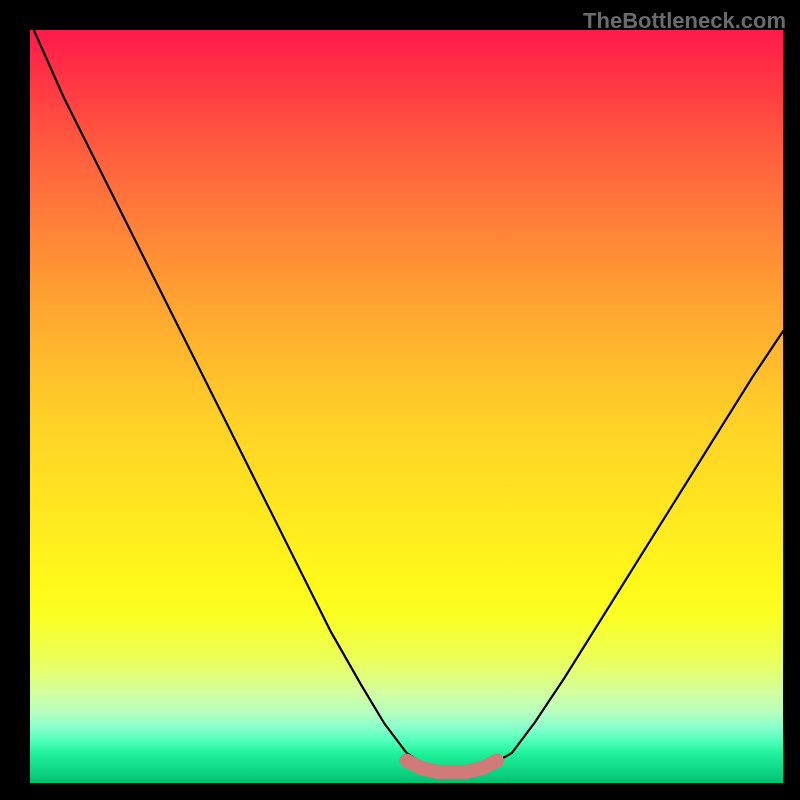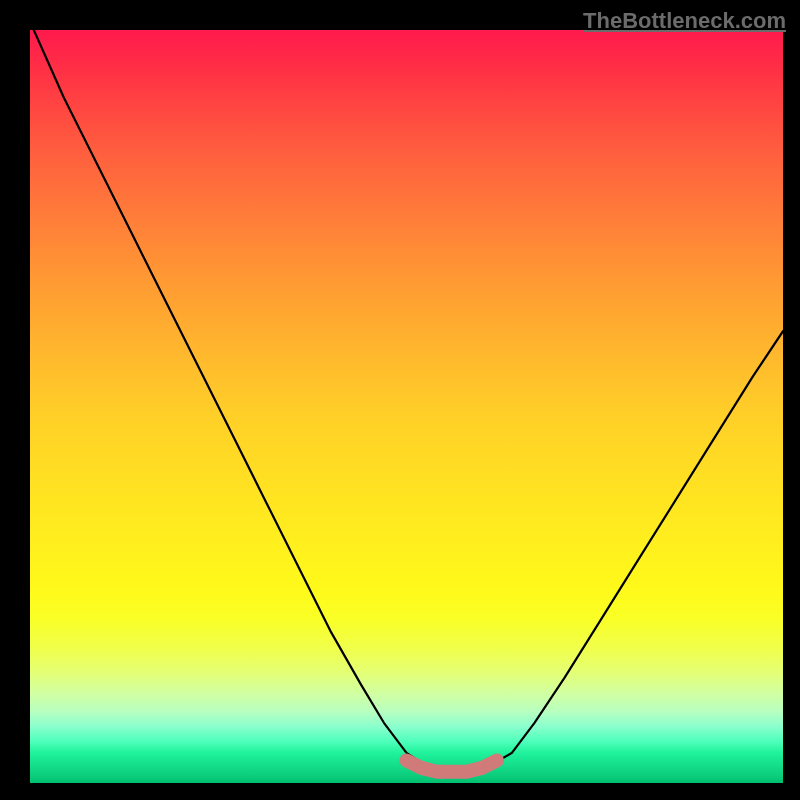--- a/index.html
+++ b/index.html
@@ -12,21 +12,20 @@
     font-family: Arial, sans-serif;
   }
   .watermark {
     position: absolute;
     top: 8px;
     right: 14px;
     font-size: 22px;
     font-weight: bold;
     color: #6b6b6b;
     z-index: 10;
-    text-decoration: underline;
   }
   .plot-area {
     position: absolute;
     left: 30px;
     top: 30px;
     width: 753px;
     height: 753px;
     overflow: hidden;
   }
   .gradient-bg {

